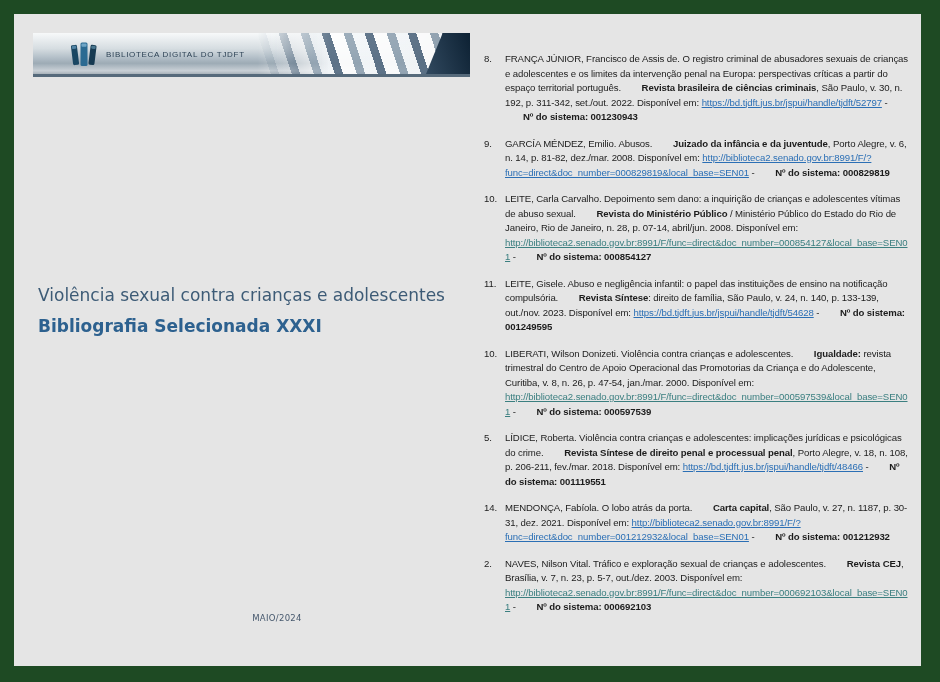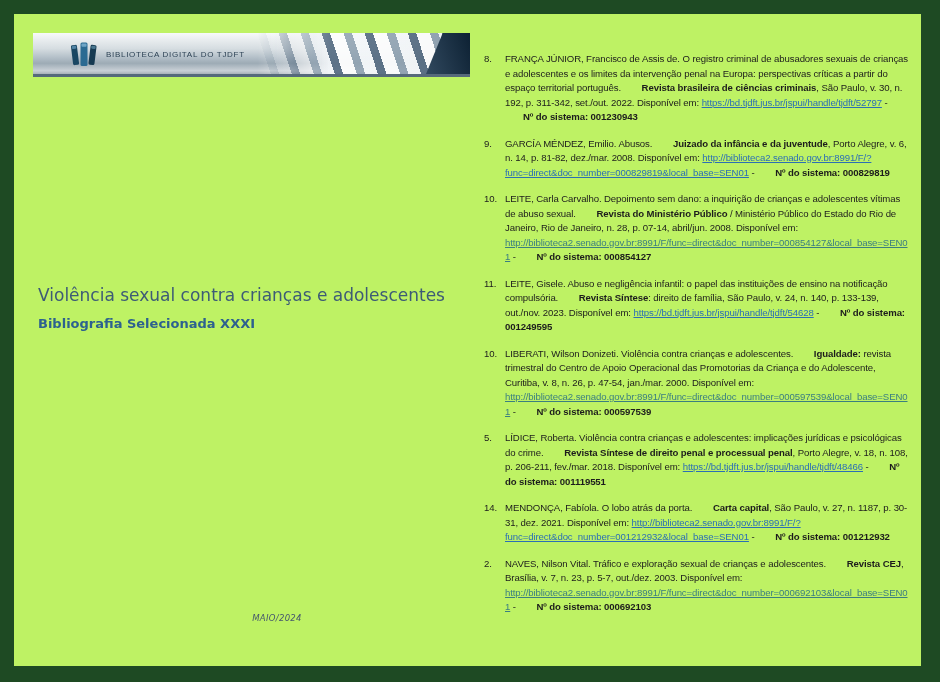--- a/index.html
+++ b/index.html
@@ -4,21 +4,21 @@
 <style>
   html,body{margin:0;padding:0;}
   body{
     width:940px;height:682px;
     background:#1e4a23;
     font-family:"Liberation Sans",sans-serif;
     overflow:hidden;position:relative;
   }
   .sheet{
     position:absolute;left:14px;top:14px;width:907px;height:652px;
-    background:#bef264;display:flex;
+    background:#e5e5e5;display:flex;
   }
   
   .page-left{width:456px;position:relative;flex:0 0 456px;}
   .banner{
     position:absolute;left:19px;top:19px;width:437px;height:41px;
     background:linear-gradient(to bottom,#f7f9fa 0%,#d6dde1 38%,#b3bfc8 60%,#9dabb5 74%,#c9d0d6 92%,#a8b2ba 100%);
     border-bottom:3px solid #566a7b;
     overflow:hidden;
   }
   .banner-darken{
@@ -47,26 +47,26 @@
   .logo-text{
     font-size:8px;letter-spacing:.7px;color:#2e4356;font-weight:400;
   }
   .title-block{position:absolute;left:24px;right:4px;top:270px;text-align:left;}
   .doc-title{
     font-family:"DejaVu Sans",sans-serif;
     font-size:17px;line-height:1.35;color:#3d5b76;font-weight:400;
   }
   .doc-subtitle{
     font-family:"DejaVu Sans",sans-serif;
-    margin-top:9px;font-size:13px;color:#2d618f;font-weight:bold;
+    margin-top:9px;font-size:17px;color:#2d618f;font-weight:bold;
   }
   .pub-date{
     position:absolute;left:70px;right:0;top:599px;text-align:center;
     font-family:"DejaVu Sans",sans-serif;
-    font-size:8.5px;letter-spacing:.3px;color:#46586d;font-style:italic;
+    font-size:8.5px;letter-spacing:.3px;color:#46586d;
   }
   
   .page-right{
     flex:1;padding:38px 10px 0 14px;color:#1c1c1c;
     font-size:9.6px;line-height:14.5px;letter-spacing:-0.1px;
   }
   .bib-item{display:flex;margin-bottom:12px;}
   .bib-num{flex:0 0 21px;}
   .bib-body{flex:1;min-width:0;}
   .seg-bold{font-weight:bold;padding-left:18px;}

